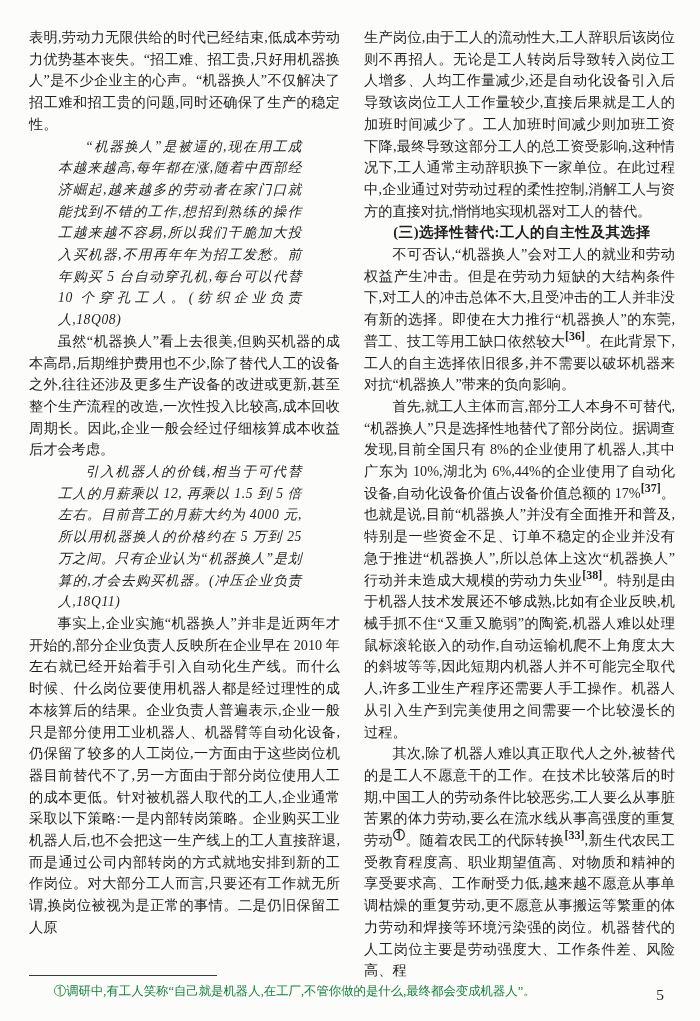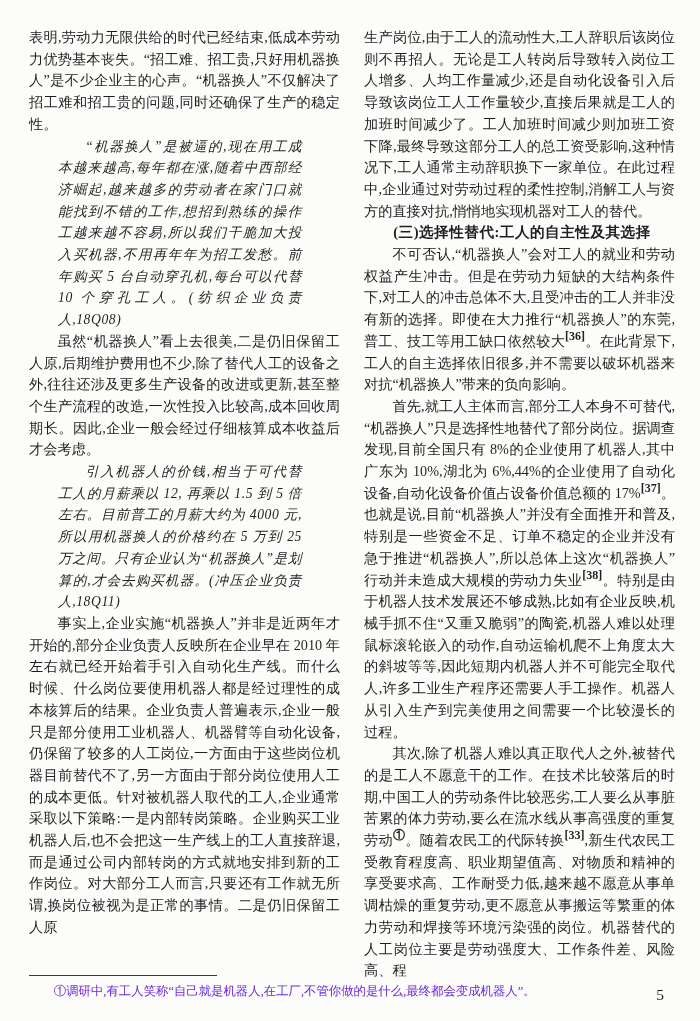--- a/index.html
+++ b/index.html
@@ -55,38 +55,38 @@
     border-top:1.5px solid #3a3a3a;
   }
   .footnote{
     position:absolute;
     left:29px;top:983px;
     width:644px;
     font-size:12.4px;
     line-height:16px;
     text-indent:2em;
     text-align:justify;
-    color:#6d28d9;
+    color:#15803d;
   }
   .page-number{
     position:absolute;
     right:36px;top:986px;
     font-size:15.5px;
     color:#1f1f1f;
   }
 </style>
 </head>
 <body>
 
 <div class="page">
   <div class="columns">
     <div class="col">
         <div class="paragraph no-indent">表明,劳动力无限供给的时代已经结束,低成本劳动力优势基本丧失。“招工难、招工贵,只好用机器换人”是不少企业主的心声。“机器换人”不仅解决了招工难和招工贵的问题,同时还确保了生产的稳定性。</div>
         <div class="quote">“机器换人”是被逼的,现在用工成本越来越高,每年都在涨,随着中西部经济崛起,越来越多的劳动者在家门口就能找到不错的工作,想招到熟练的操作工越来越不容易,所以我们干脆加大投入买机器,不用再年年为招工发愁。前年购买 5 台自动穿孔机,每台可以代替 10 个穿孔工人。(纺织企业负责人,18Q08)</div>
-        <div class="paragraph">虽然“机器换人”看上去很美,二是仍旧保留工人原,后期维护费用也不少,除了替代人工的设备之外,往往还涉及更多生产设备的改进或更新,甚至整个生产流程的改造,一次性投入比较高,成本回收周期长。因此,企业一般会经过仔细核算成本收益后才会考虑。</div>
+        <div class="paragraph">虽然“机器换人”看上去很美,但购买机器的成本高昂,后期维护费用也不少,除了替代人工的设备之外,往往还涉及更多生产设备的改进或更新,甚至整个生产流程的改造,一次性投入比较高,成本回收周期长。因此,企业一般会经过仔细核算成本收益后才会考虑。</div>
         <div class="quote">引入机器人的价钱,相当于可代替工人的月薪乘以 12, 再乘以 1.5 到 5 倍左右。目前普工的月薪大约为 4000 元,所以用机器换人的价格约在 5 万到 25 万之间。只有企业认为“机器换人”是划算的,才会去购买机器。(冲压企业负责人,18Q11)</div>
         <div class="paragraph">事实上,企业实施“机器换人”并非是近两年才开始的,部分企业负责人反映所在企业早在 2010 年左右就已经开始着手引入自动化生产线。而什么时候、什么岗位要使用机器人都是经过理性的成本核算后的结果。企业负责人普遍表示,企业一般只是部分使用工业机器人、机器臂等自动化设备,仍保留了较多的人工岗位,一方面由于这些岗位机器目前替代不了,另一方面由于部分岗位使用人工的成本更低。针对被机器人取代的工人,企业通常采取以下策略:一是内部转岗策略。企业购买工业机器人后,也不会把这一生产线上的工人直接辞退,而是通过公司内部转岗的方式就地安排到新的工作岗位。对大部分工人而言,只要还有工作就无所谓,换岗位被视为是正常的事情。二是仍旧保留工人原</div>
       </div>
     <div class="col">
         <div class="paragraph no-indent">生产岗位,由于工人的流动性大,工人辞职后该岗位则不再招人。无论是工人转岗后导致转入岗位工人增多、人均工作量减少,还是自动化设备引入后导致该岗位工人工作量较少,直接后果就是工人的加班时间减少了。工人加班时间减少则加班工资下降,最终导致这部分工人的总工资受影响,这种情况下,工人通常主动辞职换下一家单位。在此过程中,企业通过对劳动过程的柔性控制,消解工人与资方的直接对抗,悄悄地实现机器对工人的替代。</div>
         <div class="heading">(三)选择性替代:工人的自主性及其选择</div>
         <div class="paragraph">不可否认,“机器换人”会对工人的就业和劳动权益产生冲击。但是在劳动力短缺的大结构条件下,对工人的冲击总体不大,且受冲击的工人并非没有新的选择。即使在大力推行“机器换人”的东莞,普工、技工等用工缺口依然较大<sup>[36]</sup>。在此背景下,工人的自主选择依旧很多,并不需要以破坏机器来对抗“机器换人”带来的负向影响。</div>
         <div class="paragraph">首先,就工人主体而言,部分工人本身不可替代,“机器换人”只是选择性地替代了部分岗位。据调查发现,目前全国只有 8%的企业使用了机器人,其中广东为 10%,湖北为 6%,44%的企业使用了自动化设备,自动化设备价值占设备价值总额的 17%<sup>[37]</sup>。也就是说,目前“机器换人”并没有全面推开和普及,特别是一些资金不足、订单不稳定的企业并没有急于推进“机器换人”,所以总体上这次“机器换人”行动并未造成大规模的劳动力失业<sup>[38]</sup>。特别是由于机器人技术发展还不够成熟,比如有企业反映,机械手抓不住“又重又脆弱”的陶瓷,机器人难以处理鼠标滚轮嵌入的动作,自动运输机爬不上角度太大的斜坡等等,因此短期内机器人并不可能完全取代人,许多工业生产程序还需要人手工操作。机器人从引入生产到完美使用之间需要一个比较漫长的过程。</div>
         <div class="paragraph">其次,除了机器人难以真正取代人之外,被替代的是工人不愿意干的工作。在技术比较落后的时期,中国工人的劳动条件比较恶劣,工人要么从事脏苦累的体力劳动,要么在流水线从事高强度的重复劳动<sup>①</sup>。随着农民工的代际转换<sup>[33]</sup>,新生代农民工受教育程度高、职业期望值高、对物质和精神的享受要求高、工作耐受力低,越来越不愿意从事单调枯燥的重复劳动,更不愿意从事搬运等繁重的体力劳动和焊接等环境污染强的岗位。机器替代的人工岗位主要是劳动强度大、工作条件差、风险高、程</div>
       </div>

